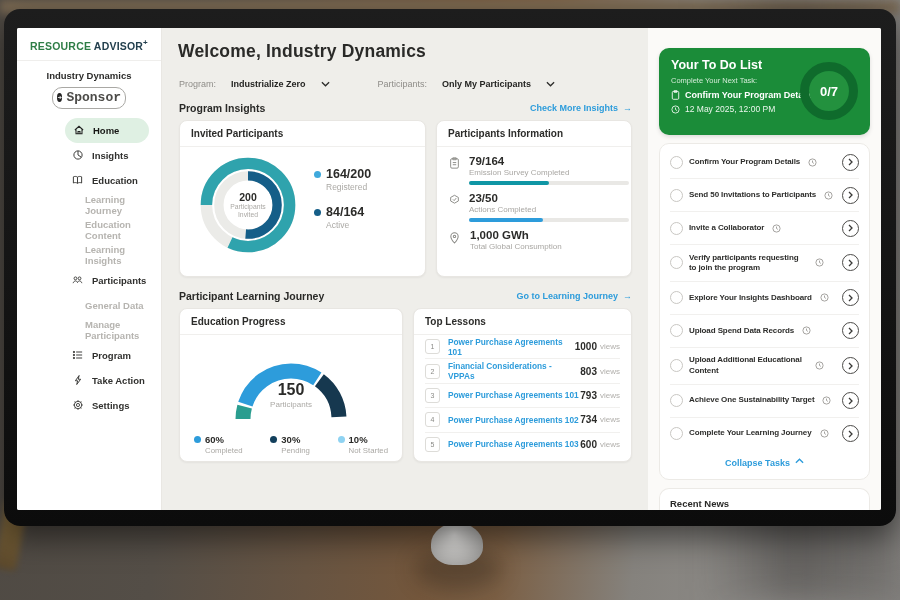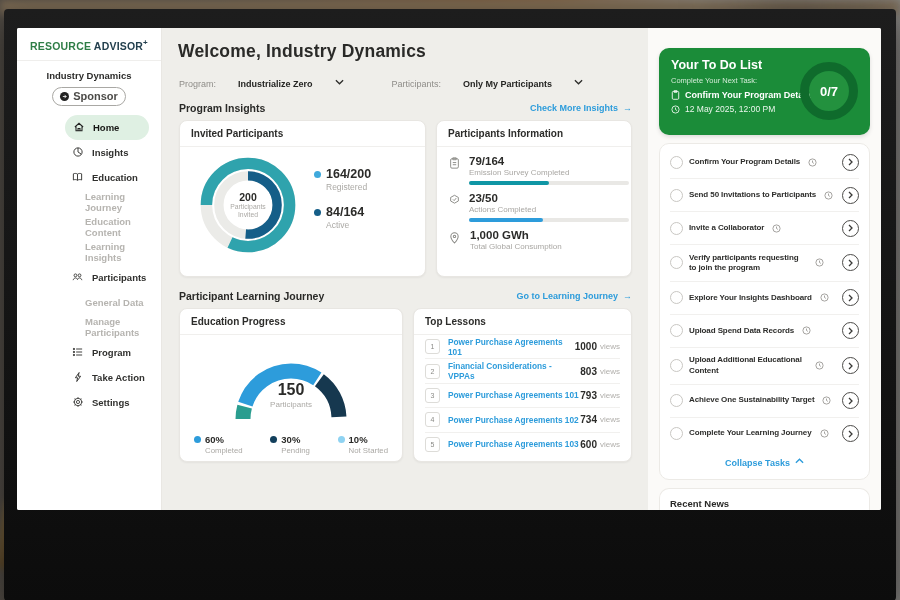--- a/index.html
+++ b/index.html
@@ -12,48 +12,48 @@
       background:linear-gradient(90deg,rgba(0,0,0,0) 0%,rgba(35,32,30,.40) 45%,rgba(35,32,30,.15) 100%);
       filter:blur(16px);}
   .bg-top{position:absolute;left:0;top:0;right:0;height:14px;background:#7d6b53;filter:blur(4px);opacity:.9;}
   .obj-left{position:absolute;left:0px;top:500px;width:22px;height:70px;border-radius:5px;
       background:linear-gradient(195deg,#97793f,#5a4526);filter:blur(3px);transform:rotate(10deg);opacity:.85;}
   .stand{position:absolute;left:431px;top:523px;width:52px;height:42px;border-radius:50% 50% 42% 42%;
       background:radial-gradient(ellipse at 45% 28%,#ecebe9,#b9b8b6 55%,#8d8c8a);filter:blur(.7px);}
   .stand-glow{position:absolute;left:414px;top:548px;width:88px;height:42px;border-radius:50%;
       background:rgba(20,18,16,.28);filter:blur(10px);}
   
-  .monitor{position:absolute;left:4px;top:9px;width:892px;height:592px;border-radius:4px;
+  .monitor{position:absolute;left:4px;top:9px;width:892px;height:517px;border-radius:16px;
       background:linear-gradient(#1d1d1d,#0c0c0c);box-shadow:0 12px 30px rgba(0,0,0,.5);}
   .screen{position:absolute;left:13px;top:19px;width:864px;height:482px;background:#efeeea;
       border-radius:2px;overflow:hidden;font-size:9px;color:#2c2c2a;}
   
   .sidebar{position:absolute;left:0;top:0;bottom:0;width:144px;background:#ffffff;border-right:1px solid #e9e7e3;}
   .sb-head{padding:10px 4px 8px;text-align:center;border-bottom:1px solid #efeeec;}
   .logo{font-size:10.5px;font-weight:bold;letter-spacing:.2px;white-space:nowrap;}
   .logo .p1{color:#2e7d46;}
   .logo .p2{color:#24404e;}
   .logo .plus{color:#24404e;font-size:8px;vertical-align:super;}
   .org{margin-top:9px;text-align:center;font-size:9.5px;font-weight:bold;color:#2c2c2a;}
   .sponsor{margin:6px auto 9px;display:flex;width:64px;align-items:center;justify-content:center;gap:4px;
       border:1px solid #a9a8a4;border-radius:10px;padding:2.5px 4px;}
   .sponsor-dot{width:9px;height:9px;border-radius:50%;background:#222;display:inline-flex;align-items:center;justify-content:center;}
   .sponsor-dot svg{display:block;}
-  .sponsor-txt{font-size:11px;font-weight:bold;color:#4c4b48;}
+  .sponsor-txt{font-size:13px;font-weight:bold;color:#4c4b48;font-family:Liberation Mono, monospace;}
   .nav{margin-top:6px;margin-left:40px;}
   .nav-item{display:flex;align-items:center;gap:8px;height:25px;padding-left:14px;
       font-size:9.5px;font-weight:bold;color:#30302e;cursor:pointer;}
   .nav-item .ic{width:13px;display:flex;align-items:center;justify-content:center;}
   .nav-item.sub{padding-left:28px;color:#b6b4b0;}
   .nav-item.active{background:var(--sidebar-active-bg);border-radius:14px;margin:0 12px 0 8px;padding-left:7px;color:#161614;}
   
   .main{position:absolute;left:144px;top:0;bottom:0;width:487px;}
   .main h1{margin:13px 0 17px 17px;font-size:17.5px;color:#2a2a28;letter-spacing:.2px;}
   .filters{display:flex;gap:48px;margin:9px 0 0 18px;align-items:center;}
-  .filter{display:flex;align-items:flex-start;gap:22px;font-size:9px;}
+  .filter{display:flex;align-items:center;gap:15px;font-size:9px;}
   .filter .flabel{color:#8f8d89;}
   .filter .fvalue{font-weight:bold;color:#252523;}
   .sec-head{display:flex;justify-content:space-between;align-items:center;margin:13px 16px 6px 18px;}
   .sec-title{font-size:10.5px;font-weight:bold;color:#2a2a28;}
   .sec-link{display:flex;gap:5px;align-items:center;color:var(--link-blue);font-size:9px;font-weight:bold;cursor:pointer;}
   .cards-row{display:flex;gap:10px;margin:0 16px 0 18px;}
   .card{background:#fff;border:1px solid #e8e6e2;border-radius:8px;box-shadow:0 1px 2px rgba(0,0,0,.05);overflow:hidden;}
   .card-h{padding:7px 11px;font-size:10px;font-weight:bold;color:#2c2c2a;border-bottom:1px solid #f0efed;}
   
   .c-invited{width:245px;height:155px;}

